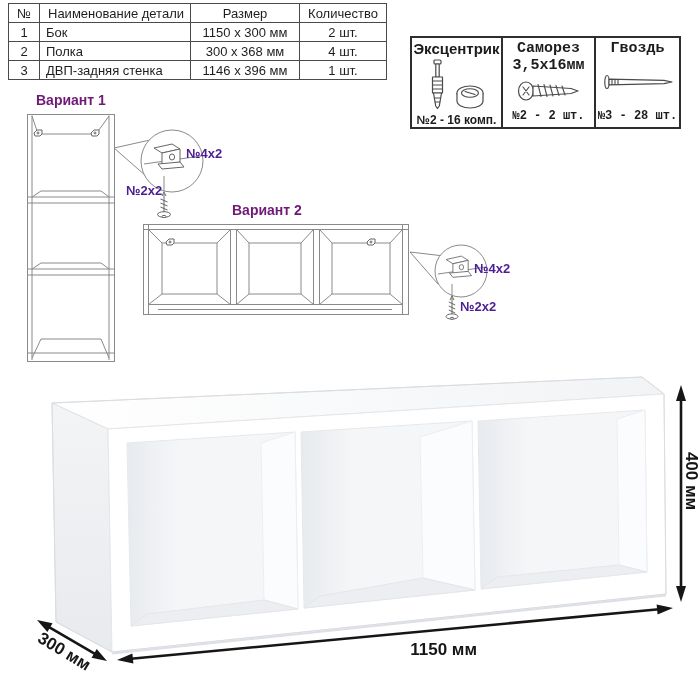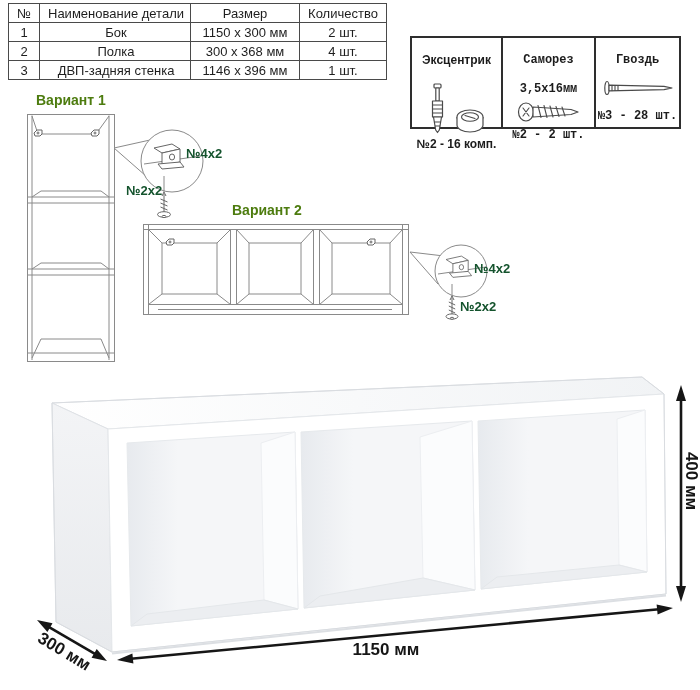--- a/index.html
+++ b/index.html
@@ -7,50 +7,50 @@
         font-family:"Liberation Sans","DejaVu Sans",sans-serif;color:#1c1c1c;}
   .abs{position:absolute;}
 
   
   #parts-table{left:8px;top:3px;}
   #parts-table table{border-collapse:collapse;font-size:13px;color:#1e1e1e;}
   #parts-table td,#parts-table th{border:1px solid #4a4a4a;padding:0 4px;height:18px;
         font-weight:400;white-space:nowrap;}
   #parts-table th{text-align:center;}
   .col-num{width:22px;text-align:center;}
-  .col-name{width:140px;text-align:center;padding-left:6px!important;}
+  .col-name{width:140px;text-align:left;padding-left:6px!important;}
   .col-size{width:100px;text-align:center;}
   .col-qty{width:78px;text-align:center;}
 
   
   .hw-row{display:flex;}
   #hw-row1{left:410px;top:36px;}
   #hw-row2{left:460px;top:127px;}
   .hw-cell{border:2px solid #2e2e2e;background:#fff;display:flex;flex-direction:column;
         align-items:center;box-sizing:border-box;}
   .hw-cell + .hw-cell{margin-left:-2px;font-family:Liberation Mono, monospace;}
   #hw-row1 .hw-cell{height:93px;}
   #hw-row2 .hw-cell{height:95px;}
-  .hw-title{font-size:12px;font-weight:700;line-height:13px;text-align:center;margin-top:16px;}
+  .hw-title{font-size:15px;font-weight:700;line-height:13px;text-align:center;margin-top:4px;}
   .hw-icon{flex:1;display:flex;align-items:center;justify-content:center;}
   .hw-count{font-size:12px;font-weight:700;margin-bottom:4px;white-space:nowrap;}
 
   
-  .variant-title{font-size:14px;font-weight:700;color:#4d7c0f;}
+  .variant-title{font-size:14px;font-weight:700;color:#701a75;}
   #v1-title{left:36px;top:92px;}
   #v2-title{left:232px;top:202px;}
-  .part-label{font-size:13px;font-weight:700;color:#14532d;white-space:nowrap;}
+  .part-label{font-size:13px;font-weight:700;color:#4c1d95;white-space:nowrap;}
   #v1-bracket-label{left:186px;top:146px;}
   #v1-screw-label{left:126px;top:183px;}
   #v2-bracket-label{left:474px;top:261px;}
   #v2-screw-label{left:460px;top:299px;}
 
   
   .dim-label{font-size:17px;font-weight:700;color:#161616;white-space:nowrap;text-align:center;}
-  #dim-width{left:316px;top:640px;width:140px;}
+  #dim-width{left:337px;top:640px;width:140px;text-align:right;}
   #dim-height{left:651px;top:471px;width:80px;transform:rotate(90deg);}
   #dim-depth{left:24px;top:642px;width:80px;transform:rotate(31deg);}
 
   svg{display:block;}
   .wire{stroke:#8a8a8a;stroke-width:1;fill:none;}
   .wire-f{stroke:#8a8a8a;stroke-width:1;fill:#fff;}
   .ink{stroke:#4a4a4a;stroke-width:1.2;fill:#fff;stroke-linejoin:round;}
   .ink-l{stroke:#4a4a4a;stroke-width:1.1;fill:none;stroke-linecap:round;}
   .mini{stroke:#666;stroke-width:1;fill:#fff;stroke-linejoin:round;}
 </style>

